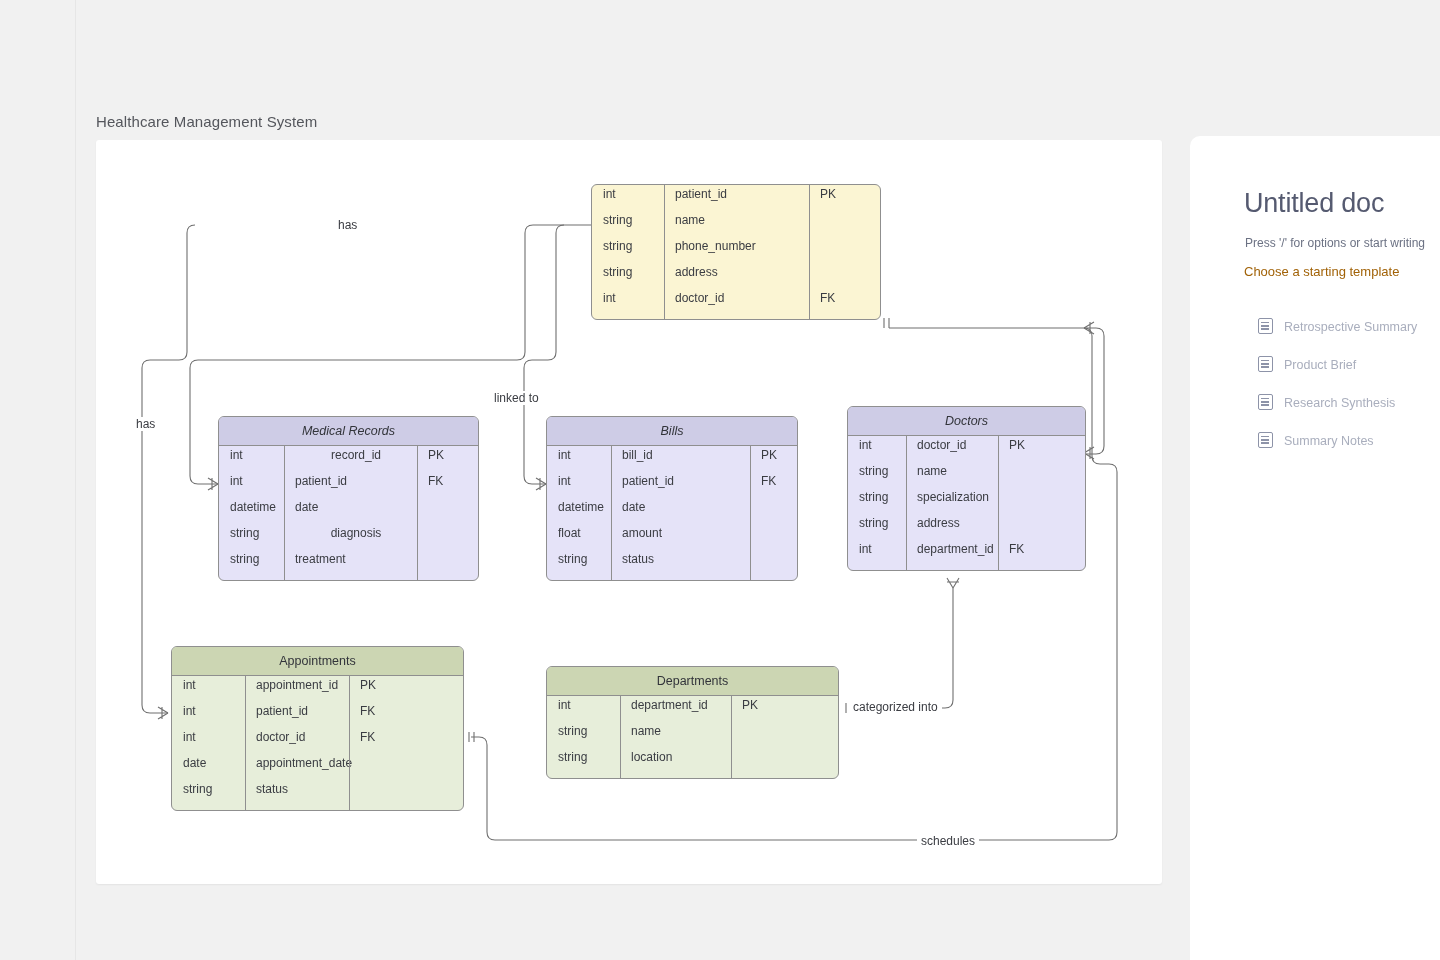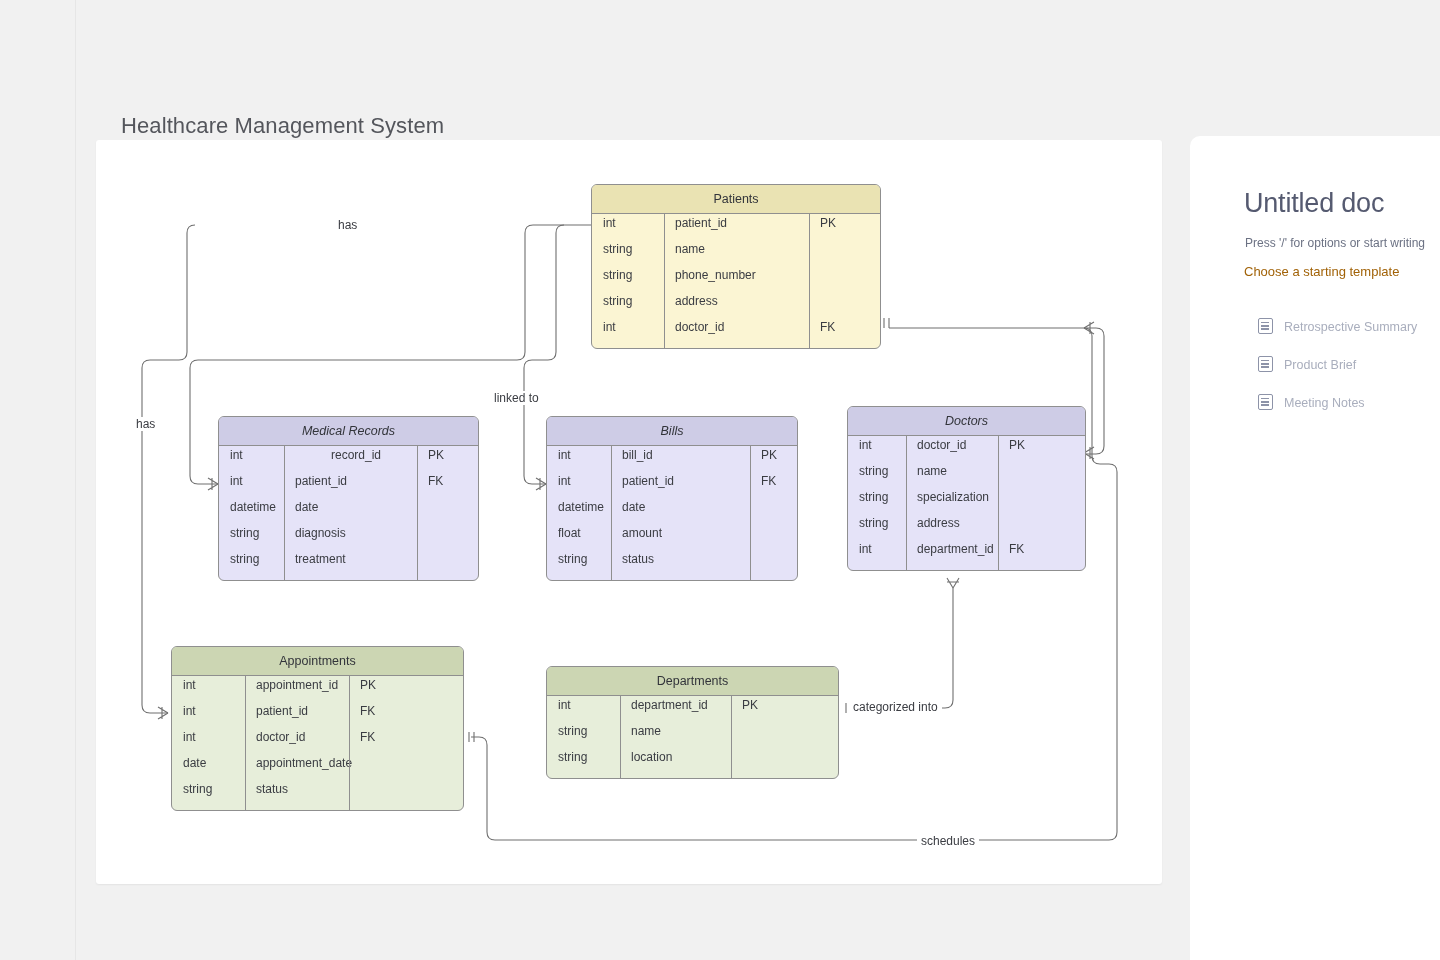--- a/index.html
+++ b/index.html
@@ -10,21 +10,21 @@
     -webkit-font-smoothing:antialiased;
   }
   #app{position:relative;width:1440px;height:960px;}
 
   
   .rail-line{position:absolute;left:75px;top:0;width:1px;height:960px;background:#e6e6e6;}
 
   
   .diagram-title{
     position:absolute;left:96px;top:113px;
-    font-size:22px;color:#54565c;letter-spacing:.1px;margin-left:25px;
+    font-size:15px;color:#54565c;letter-spacing:.1px;
   }
 
   
   .canvas{
     position:absolute;left:96px;top:140px;width:1066px;height:744px;
     background:#ffffff;border-radius:3px;
     box-shadow:0 1px 2px rgba(0,0,0,.06);
   }
   .canvas-svg{position:absolute;left:0;top:0;width:1066px;height:744px;overflow:visible;}
 
@@ -143,21 +143,20 @@
     </svg>
 
     <div class="edge-label" style="left:238px;top:78px;">has</div>
     <div class="edge-label" style="left:36px;top:277px;">has</div>
     <div class="edge-label" style="left:394px;top:251px;">linked to</div>
     <div class="edge-label" style="left:753px;top:560px;">categorized into</div>
     <div class="edge-label" style="left:821px;top:694px;">schedules</div>
 
     <div id="tables-host">
         <div class="ertable pal-yellow" style="left: 495px; top: 44px; width: 290px;">
-          <div class="thead">Patients</div>
           <div class="tbody" style="height: 134px;">
             <div class="errow">
               <div class="c-type" style="width: 72px;">int</div>
               <div class="c-name" style="width: 145px;">patient_id</div>
               <div class="c-key">PK</div>
             </div>
             <div class="errow">
               <div class="c-type" style="width: 72px;">string</div>
               <div class="c-name" style="width: 145px;">name</div>
               <div class="c-key"></div>
@@ -194,21 +193,21 @@
               <div class="c-name" style="width: 133px;">patient_id</div>
               <div class="c-key">FK</div>
             </div>
             <div class="errow">
               <div class="c-type" style="width: 65px;">datetime</div>
               <div class="c-name" style="width: 133px;">date</div>
               <div class="c-key"></div>
             </div>
             <div class="errow">
               <div class="c-type" style="width: 65px;">string</div>
-              <div class="c-name" style="width: 133px;">diagnosis</div>
+              <div class="c-name" style="width: 133px; text-align: center;">diagnosis</div>
               <div class="c-key"></div>
             </div>
             <div class="errow">
               <div class="c-type" style="width: 65px;">string</div>
               <div class="c-name" style="width: 133px;">treatment</div>
               <div class="c-key"></div>
             </div>
             <div class="vline" style="left: 65px;"></div>
             <div class="vline" style="left: 198px;"></div>
           </div>
@@ -354,18 +353,26 @@
             <i></i>
           </span>
           <span class="tpl-label">Product Brief</span>
         </div>
         <div class="tpl-item">
           <span class="tpl-icon">
             <i></i>
             <i></i>
             <i></i>
           </span>
-          <span class="tpl-label">Meeting Notes</span>
+          <span class="tpl-label">Research Synthesis</span>
+        </div>
+        <div class="tpl-item">
+          <span class="tpl-icon">
+            <i></i>
+            <i></i>
+            <i></i>
+          </span>
+          <span class="tpl-label">Summary Notes</span>
         </div>
       </div>
   </div>
 
 </div>
 
 </body></html>

